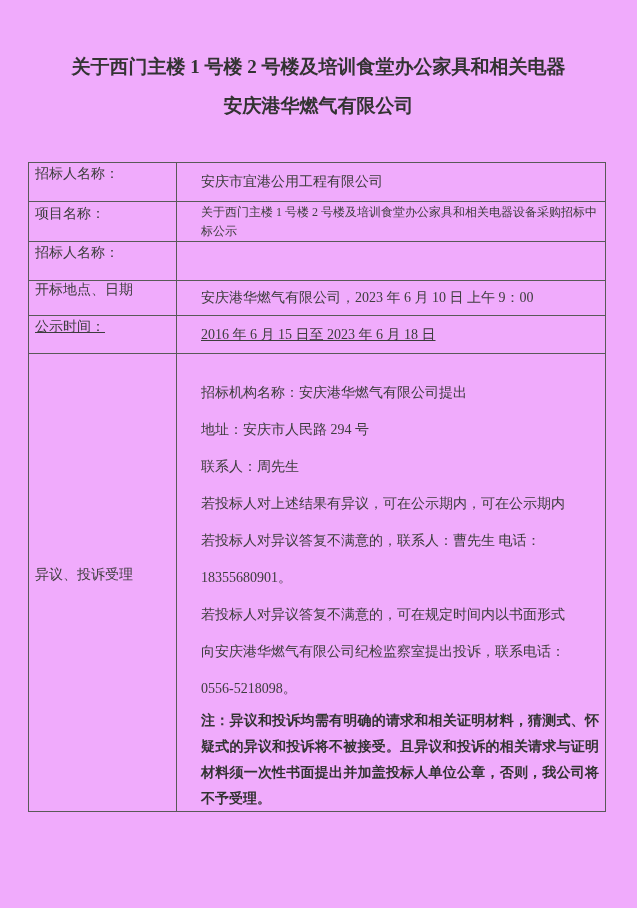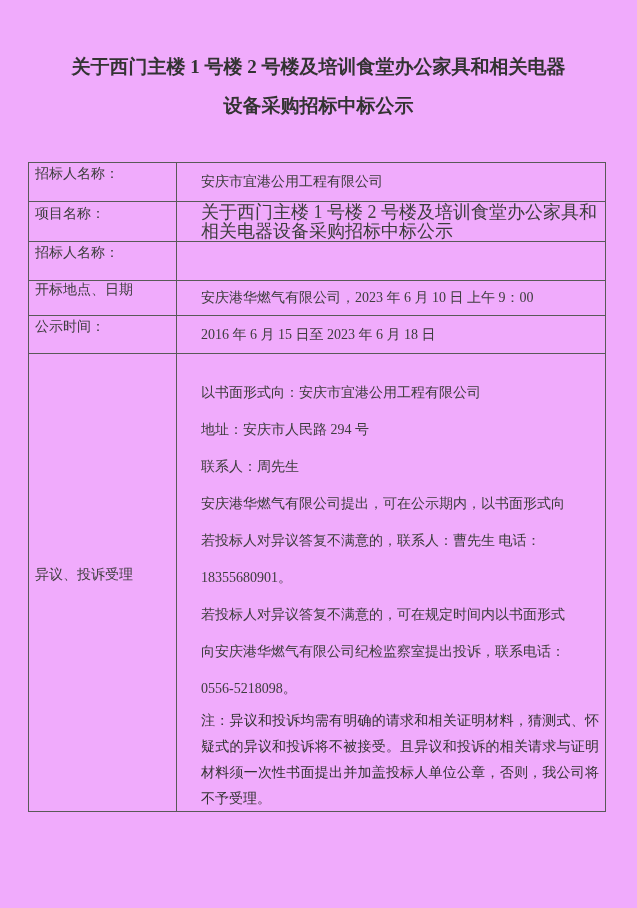--- a/index.html
+++ b/index.html
@@ -47,51 +47,51 @@
   }
   td.cell-label {
     width: 137px;
     padding: 0 4px 16px 6px;
   }
   td.cell-value {
     padding: 0 6px 0 24px;
   }
   tr.row-std    { height: 39px; }
   tr.row-open   { height: 31px; }
-  tr.row-notice { height: 38px; }
+  tr.row-notice { height: 38px; text-decoration: underline; }
   tr.row-objection { height: 430px; }
   tr.row-project td.cell-value {
-    font-size: 18px;
+    font-size: 12px;
     line-height: 19px;
     padding-top: 1px;
   }
   td.objection-value {
     vertical-align: top;
     padding-top: 20px;
   }
   .obj-line {
     line-height: 37px;
     white-space: nowrap;
   }
   .obj-note {
     font-family: "Liberation Sans", "DejaVu Sans", sans-serif;
-    font-weight: normal;
+    font-weight: bold;
     line-height: 26px;
     text-align: justify;
     color: #333333;
   }
 </style>
 </head>
 <body>
 
 <div class="page">
 
   <div class="doc-title">
     <div class="title-line">关于西门主楼 1 号楼 2 号楼及培训食堂办公家具和相关电器</div>
-    <div class="title-line">设备采购招标中标公示</div>
+    <div class="title-line">安庆港华燃气有限公司</div>
   </div>
 
   <table class="award-table">
     <tbody>
       <tr class="row-std">
         <td class="cell-label">招标人名称：</td>
         <td class="cell-value">安庆市宜港公用工程有限公司</td>
       </tr>
       <tr class="row-std row-project">
         <td class="cell-label">项目名称：</td>
@@ -105,24 +105,24 @@
         <td class="cell-label">开标地点、日期</td>
         <td class="cell-value">安庆港华燃气有限公司，2023 年 6 月 10 日 上午 9：00</td>
       </tr>
       <tr class="row-notice">
         <td class="cell-label">公示时间：</td>
         <td class="cell-value">2016 年 6 月 15 日至 2023 年 6 月 18 日</td>
       </tr>
       <tr class="row-objection">
         <td class="cell-label">异议、投诉受理</td>
         <td class="cell-value objection-value">
-          <div class="obj-line">以书面形式向：安庆市宜港公用工程有限公司</div>
+          <div class="obj-line">招标机构名称：安庆港华燃气有限公司提出</div>
           <div class="obj-line">地址：安庆市人民路 294 号</div>
           <div class="obj-line">联系人：周先生</div>
-          <div class="obj-line">安庆港华燃气有限公司提出，可在公示期内，以书面形式向</div>
+          <div class="obj-line">若投标人对上述结果有异议，可在公示期内，可在公示期内</div>
           <div class="obj-line">若投标人对异议答复不满意的，联系人：曹先生  电话：</div>
           <div class="obj-line">18355680901。</div>
           <div class="obj-line">若投标人对异议答复不满意的，可在规定时间内以书面形式</div>
           <div class="obj-line">向安庆港华燃气有限公司纪检监察室提出投诉，联系电话：</div>
           <div class="obj-line">0556-5218098。</div>
           <div class="obj-note">注：异议和投诉均需有明确的请求和相关证明材料，猜测式、怀疑式的异议和投诉将不被接受。且异议和投诉的相关请求与证明材料须一次性书面提出并加盖投标人单位公章，否则，我公司将不予受理。</div>
         </td>
       </tr>
     </tbody>
   </table>

